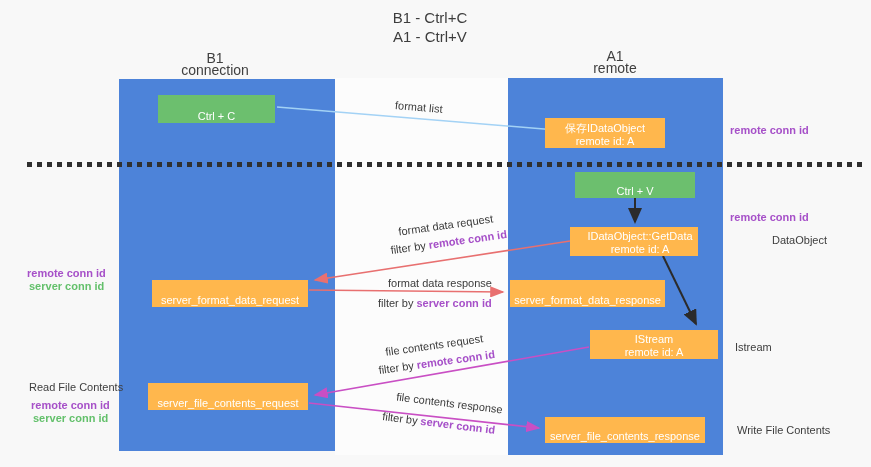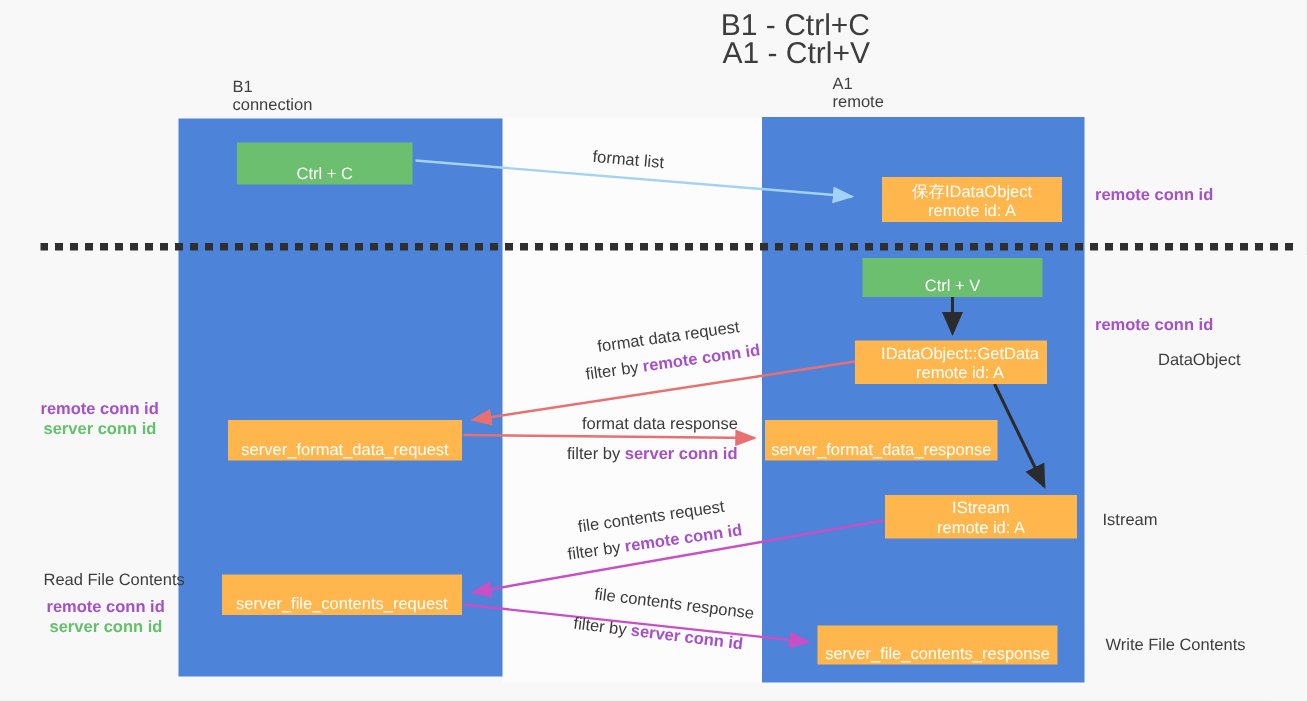--- a/index.html
+++ b/index.html
@@ -15,37 +15,37 @@
   .lane{background:#4d83d9;}
   .lane-left{left:119px; top:79px; width:216px; height:372px;}
   .lane-right{left:508px; top:78px; width:215px; height:377px;}
   
   .dashed{
     left:27px; top:162px; width:836px; height:5px;
     background:repeating-linear-gradient(90deg,#2f2f2f 0 5px,rgba(0,0,0,0) 5px 10px);
   }
   
   .title{
-    left:280px; top:8px; width:300px; text-align:right;
-    font-size:20px; line-height:19px; color:#3d3d3d;
-  }
-  
-  .lane-header{width:120px; font-size:11px; line-height:12px; color:#3f3f3f;}
+    left:280px; top:8px; width:300px; text-align:center;
+    font-size:15px; line-height:19px; color:#3d3d3d;
+  }
+  
+  .lane-header{width:120px; text-align:center; font-size:14px; line-height:12px; color:#3f3f3f;}
   .hdr-left{left:155px; top:52px;}
   .hdr-right{left:555px; top:50px;}
   
   .node{
     color:#fff; font-size:11px; line-height:13px; text-align:center;
     display:flex; flex-direction:column; justify-content:flex-end; align-items:center;
     box-sizing:border-box;
   }
   .green{background:#6cbf6e;}
   .orange{background:#ffb74d;}
   .n-ctrlc{left:158px; top:95px; width:117px; height:28px;}
-  .n-save{left:588px; top:118px; width:120px; height:30px;}
+  .n-save{left:545px; top:118px; width:120px; height:30px;}
   .n-ctrlv{left:575px; top:172px; width:120px; height:26px;}
   .n-getdata{left:570px; top:227px; width:128px; height:29px;padding-left:12px;}
   .n-fmtreq{left:152px; top:280px; width:156px; height:27px;}
   .n-fmtres{left:510px; top:280px; width:155px; height:27px;}
   .n-istream{left:590px; top:330px; width:128px; height:29px;}
   .n-filereq{left:148px; top:383px; width:160px; height:27px;}
   .n-fileres{left:545px; top:417px; width:160px; height:26px;}
   
   .lbl{font-size:11px; color:#3b3b3b; white-space:nowrap; transform-origin:center;}
   .lbl .purple{color:#a650c8; font-weight:bold;}

